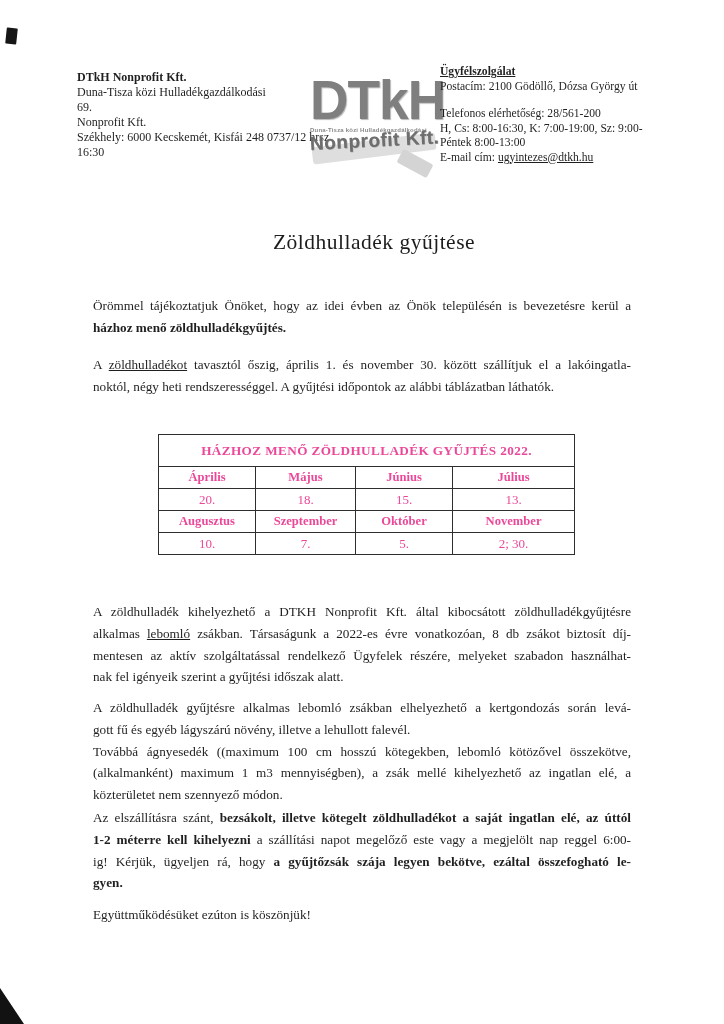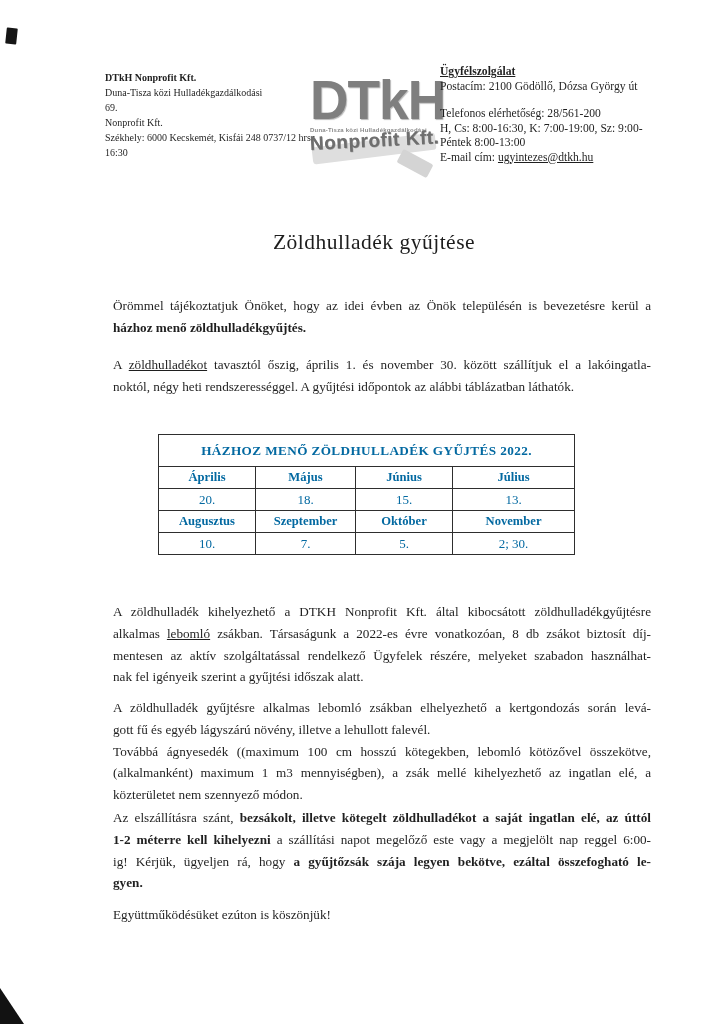--- a/index.html
+++ b/index.html
@@ -15,22 +15,22 @@
   .b{font-weight:bold;}
   .u{text-decoration:underline;}
 
   
   .artifact-top{position:absolute;left:6px;top:28px;width:11px;height:16px;
     background:#161616;border-radius:1px;transform:rotate(6deg);}
   .artifact-bottom{position:absolute;left:0;bottom:0;width:0;height:0;
     border-bottom:36px solid #121212;border-right:24px solid transparent;}
 
   
-  .sender{position:absolute;left:105px;top:70px;width:265px;
-    font-size:10px;line-height:15px;}
+  .sender{position:absolute;left:77px;top:70px;width:265px;
+    font-size:12px;line-height:15px;}
   .contact{position:absolute;left:440px;top:65px;width:255px;
     font-size:11.6px;line-height:14.5px;}
   .contact .c-gap{margin-top:13px;}
   .contact a{color:inherit;margin-top:28px;}
 
   
   .logo{position:absolute;left:310px;top:74px;width:135px;height:105px;
     font-family:"Liberation Sans", sans-serif;}
   .logo-ribbon{position:absolute;left:2px;top:66px;width:124px;height:17px;
     background:#dedede;border-radius:3px;transform:rotate(-7deg);}
@@ -44,28 +44,28 @@
   .logo-np{position:relative;font-weight:bold;font-size:19px;color:#6e6e6e;
     letter-spacing:.5px;transform:rotate(-3deg);transform-origin:left;
     text-shadow:.5px .5px 0 #9d9d9d;}
 
   
   .title{position:absolute;top:230px;left:12px;width:724px;margin:0;
     text-align:center;font-size:21.5px;font-weight:normal;
     letter-spacing:.5px;color:#1d1d1d;}
 
   
-  .para{position:absolute;left:93px;width:538px;font-size:13.2px;margin-left:20px;}
+  .para{position:absolute;left:93px;width:538px;font-size:13.2px;}
   .line{line-height:21.8px;}
   .just{text-align:justify;text-align-last:justify;}
   .p1{top:295px}.p2{top:354px}.p3{top:601px}.p4{top:697px}.p5{top:807px}.p6{top:904px}
 
   
   .tablewrap{position:absolute;left:158px;top:434px;width:416px;}
-  table{width:100%;border-collapse:collapse;color:#0369a1;table-layout:fixed;}
+  table{width:100%;border-collapse:collapse;color:#ec4899;table-layout:fixed;}
   th,td{border:1.6px solid #2e2e2e;text-align:center;padding:0;}
   th{font-size:13.2px;letter-spacing:.4px;height:31px;}
   td{font-size:13px;height:21px;}
   td.b{font-size:12.6px;margin-top:25px;}
 </style>
 </head>
 <body>
 
 <div class="page">
 

